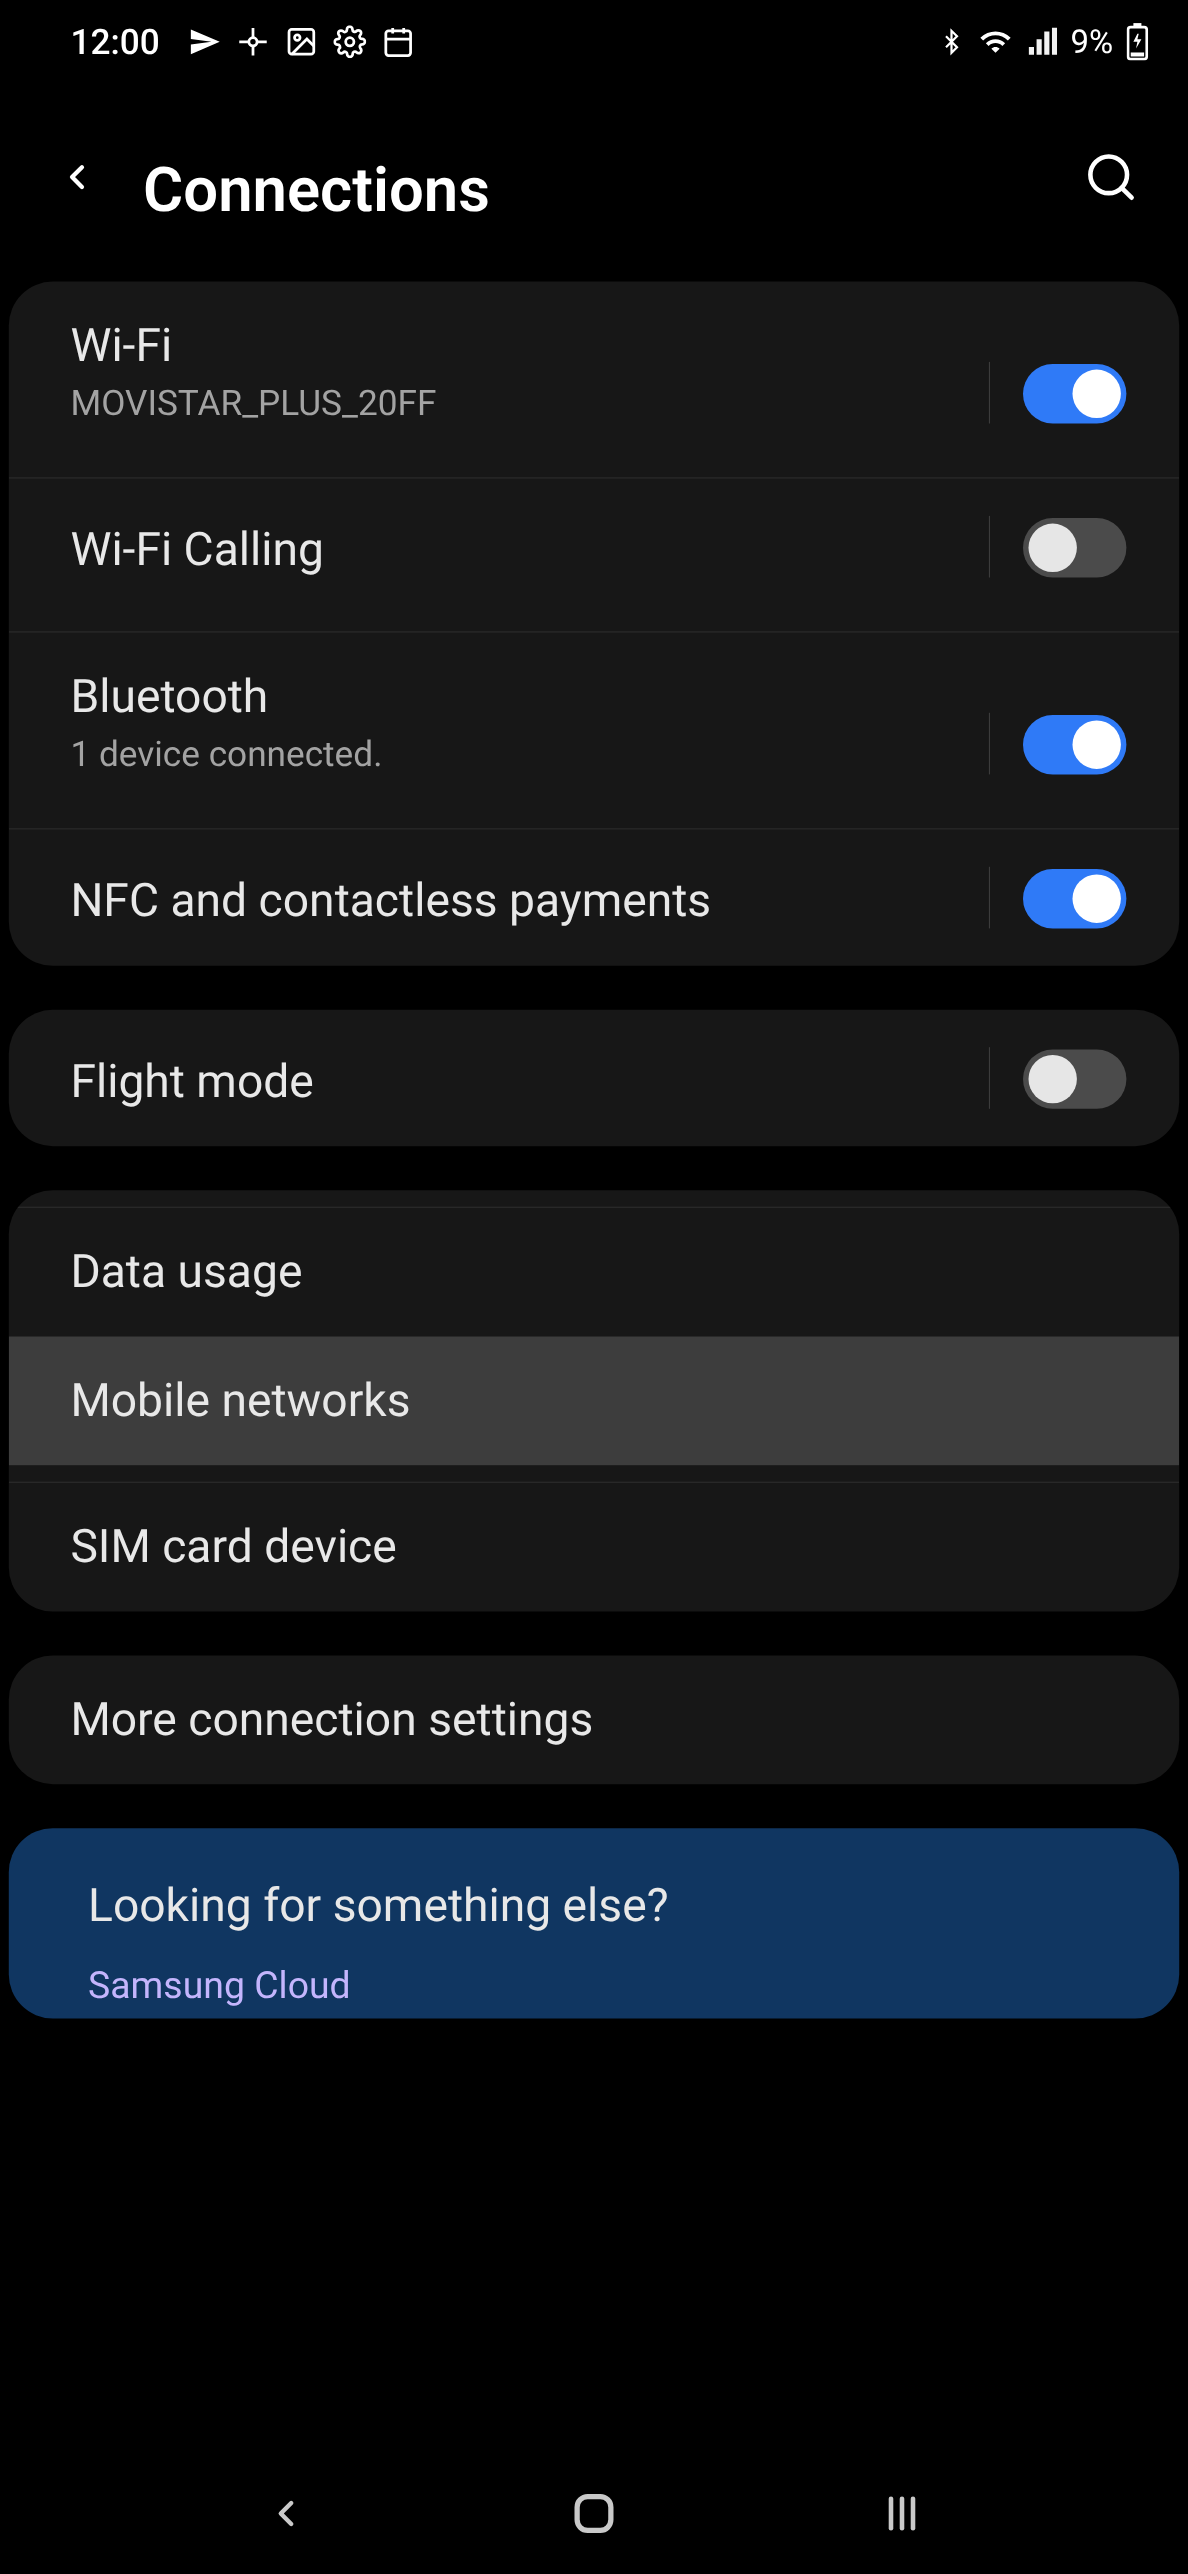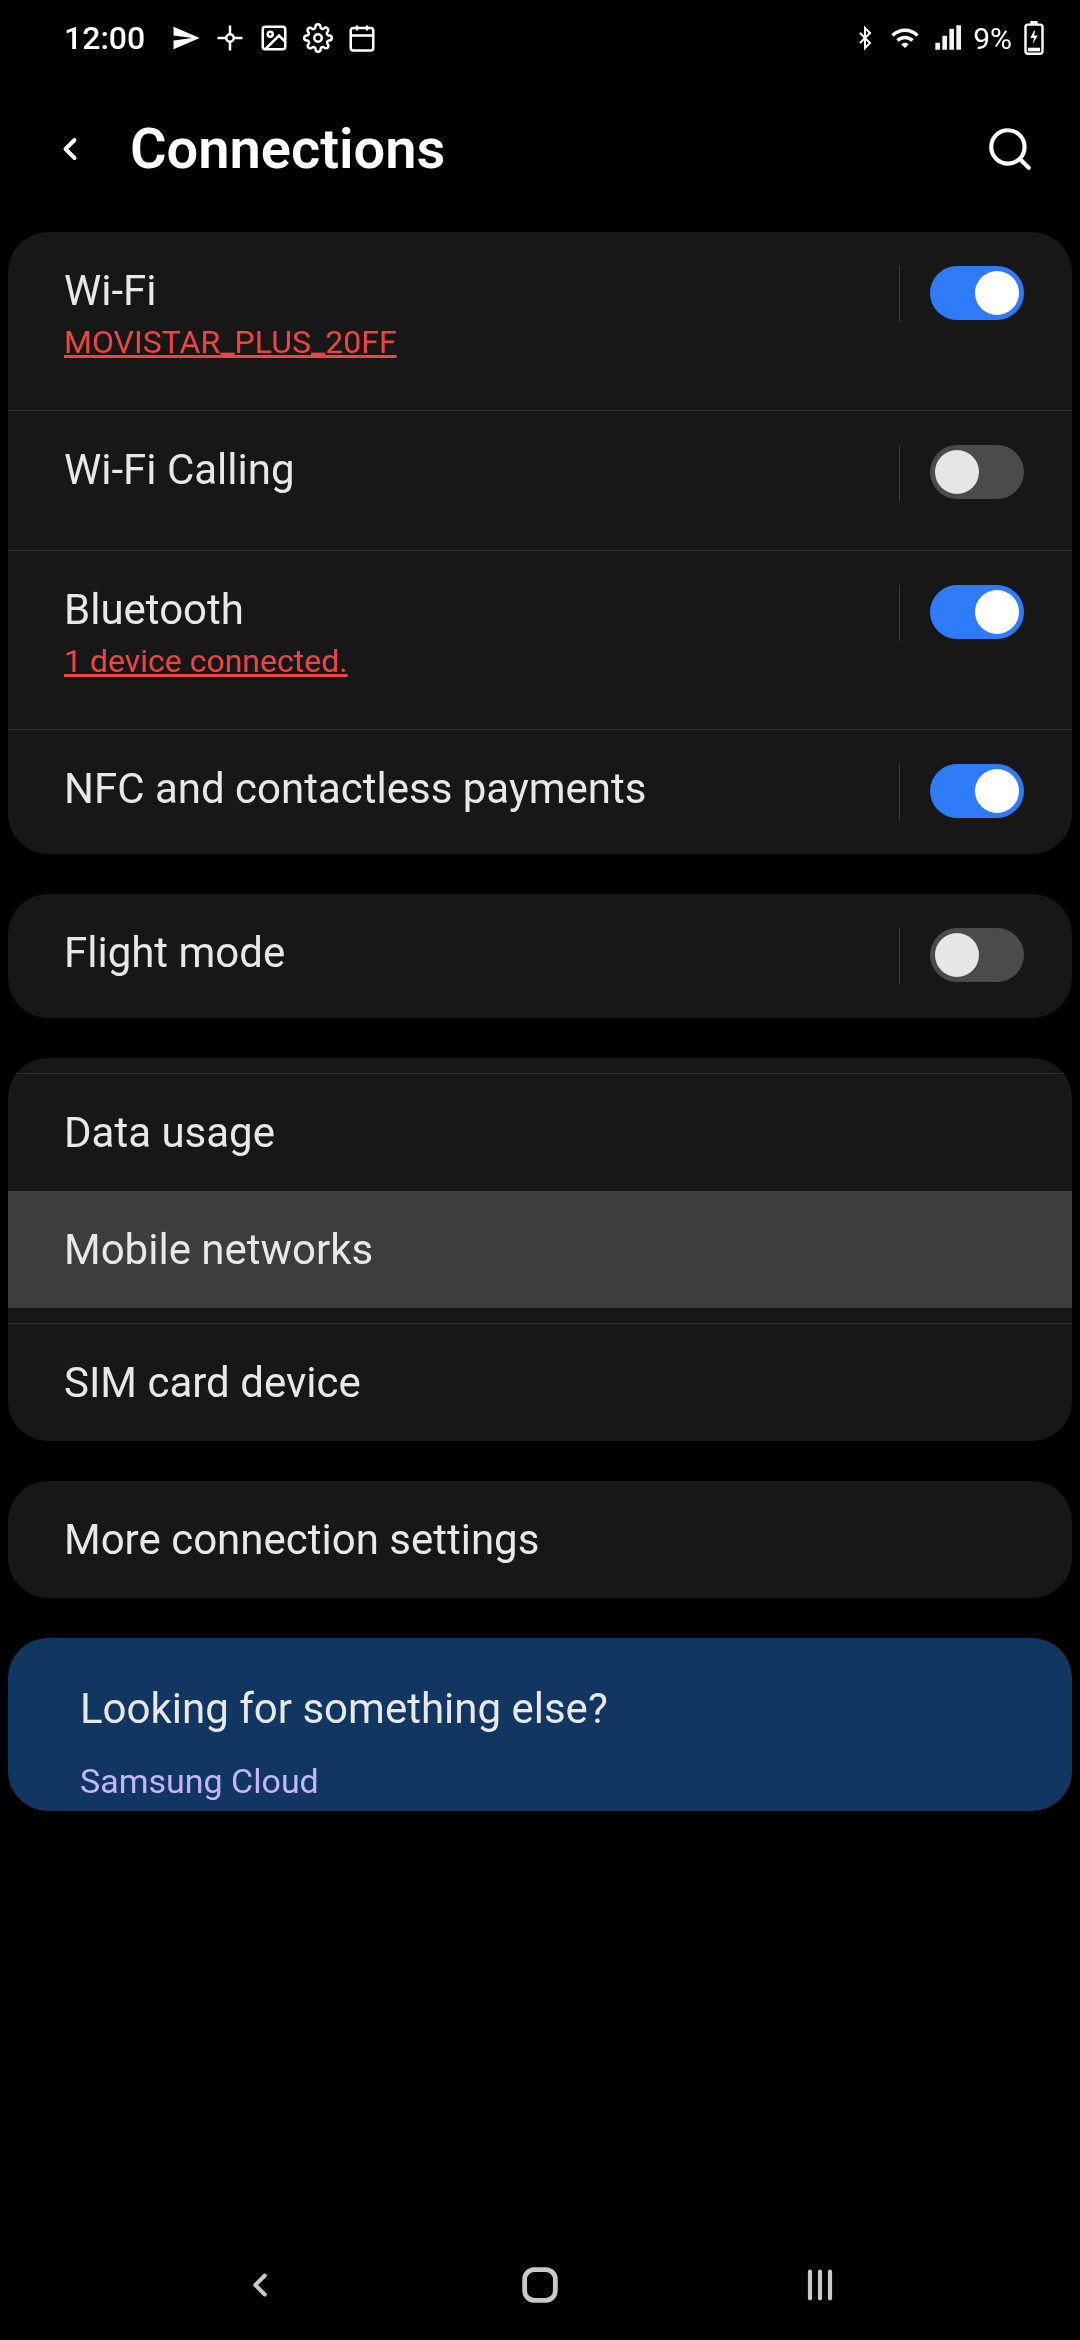--- a/index.html
+++ b/index.html
@@ -61,64 +61,64 @@
       width: 60px;
       height: 60px;
       display: flex;
       align-items: center;
       justify-content: center;
     }
     .page-title {
       font-size: 56px;
       font-weight: 600;
       flex: 1;
+      margin-top: 24px;
     }
     .search-btn {
       width: 60px;
       height: 60px;
       display: flex;
       align-items: center;
       justify-content: center;
     }
     
     .content {
       padding: 0 8px;
     }
     .card {
       background: #171717;
       border-radius: 40px;
       margin-bottom: 40px;
       overflow: hidden;
     }
     .row {
       display: flex;
-      align-items: flex-start;
+      align-items: flex-end;
       padding: 34px 48px 34px 56px;
       min-height: 112px;
     }
     .row-tall { min-height: 144px; }
     .row-sep {
       border-top: 1px solid #2d2d2d;
       margin-top: 15px;
     }
     .row-text {
       flex: 1;
       display: flex;
       flex-direction: column;
       gap: 4px;
     }
     .row-title {
       font-size: 42px;
       color: #e8e8e8;
     }
     .row-subtitle {
       font-size: 32px;
-      color: #ef4444;
+      color: #a3a3a3;
       margin-top: 4px;
-      text-decoration: underline;
     }
     .row-divider {
       width: 1px;
       height: 56px;
       background: #3c3c3c;
       margin-right: 30px;
     }
     .toggle {
       width: 94px;
       height: 54px;

